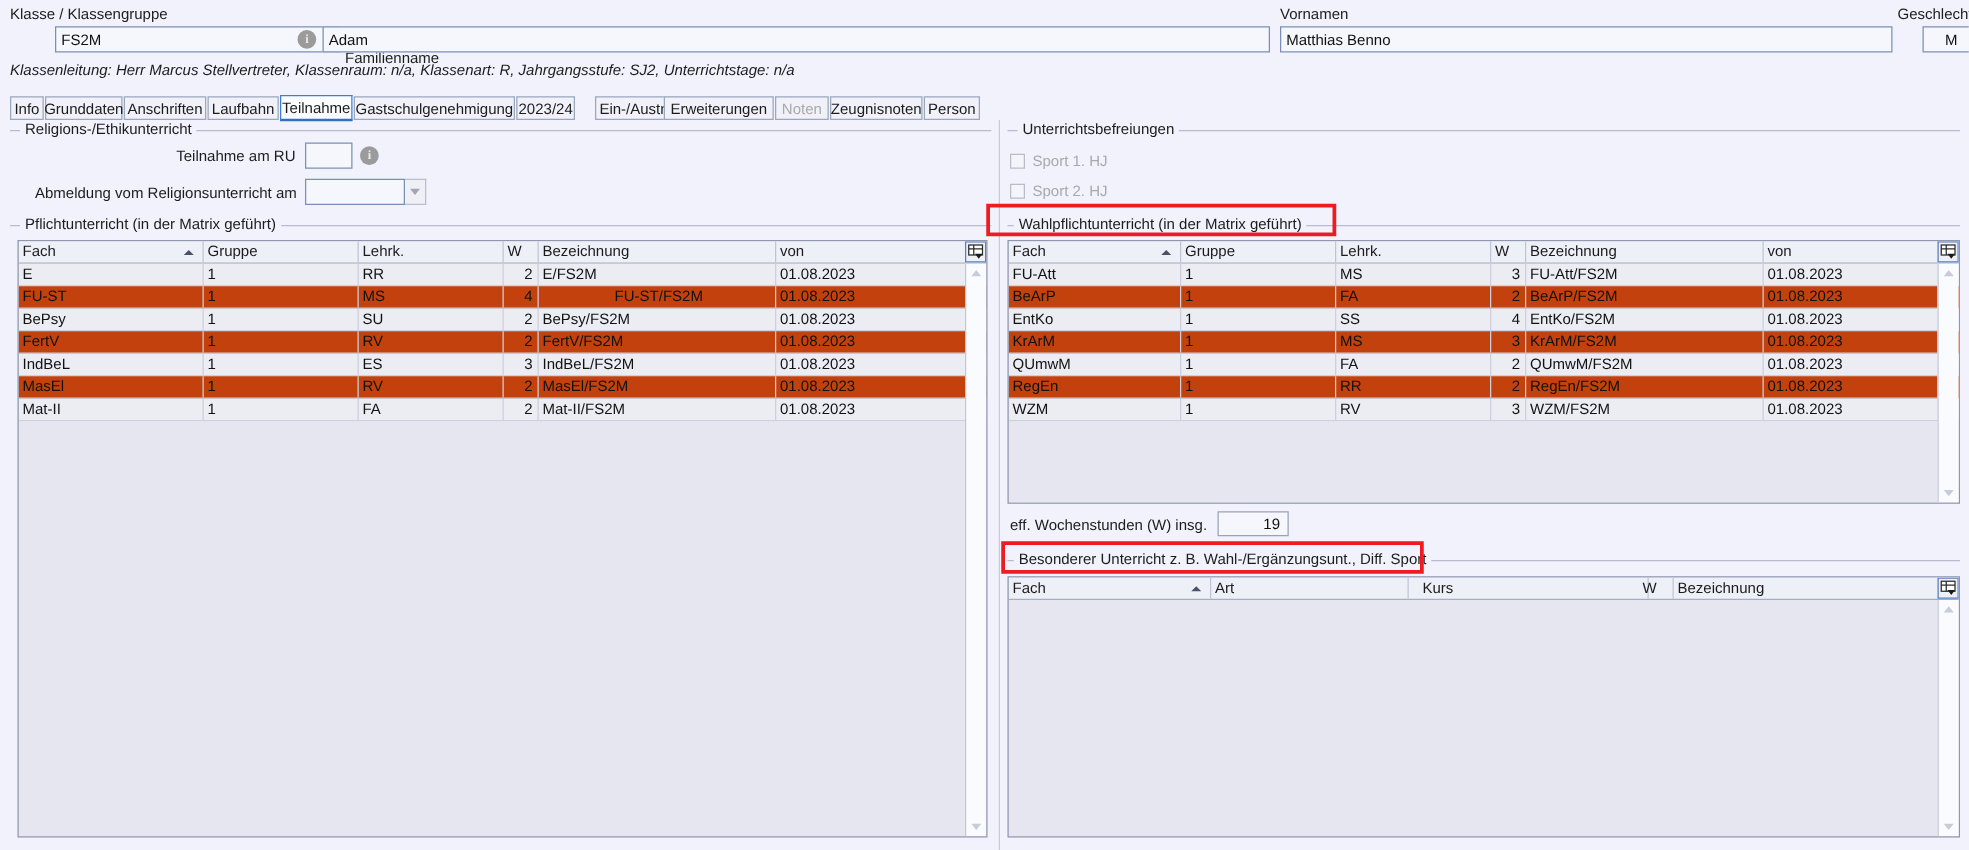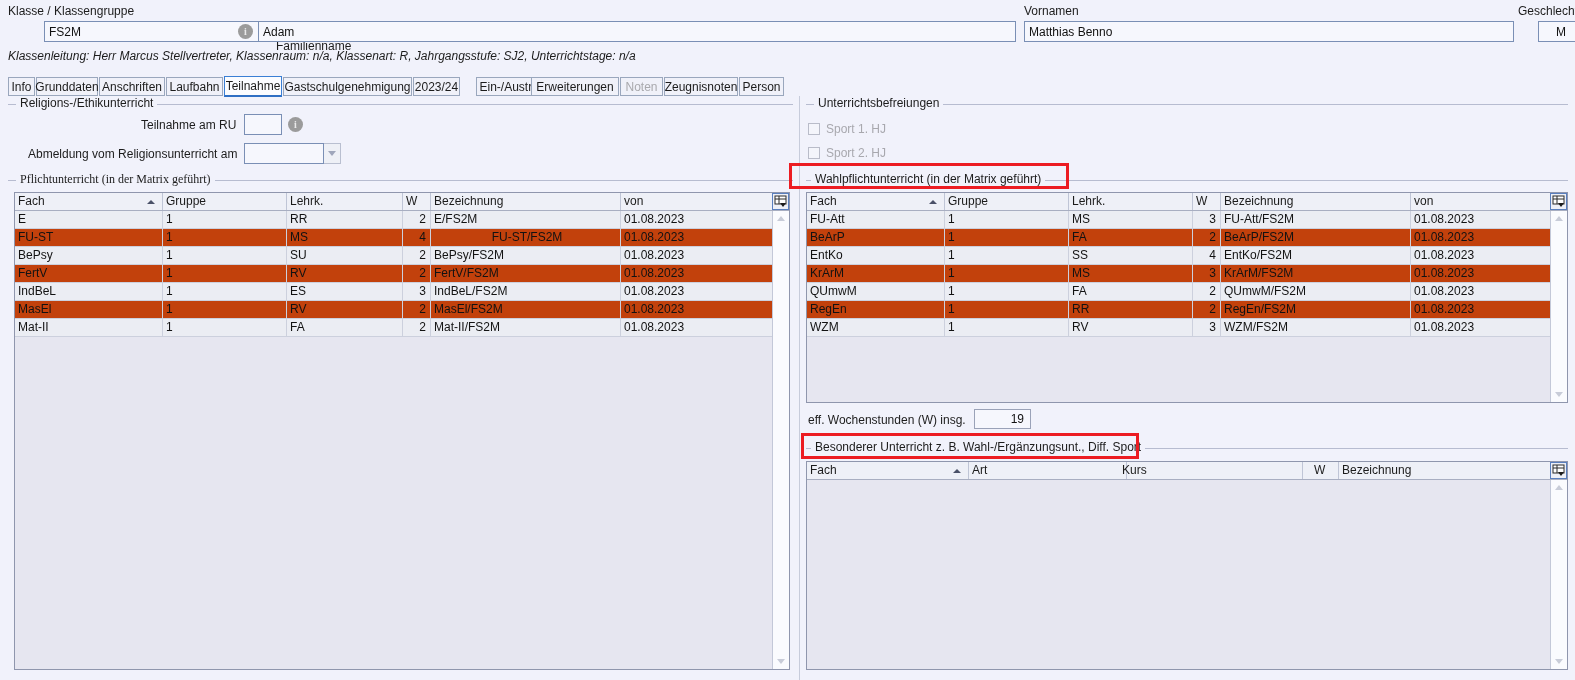--- a/index.html
+++ b/index.html
@@ -223,21 +223,21 @@
   <div class="fld-label" style="left:141px;top:118px;">Teilnahme am RU</div>
   <div class="txtinput" style="left:244px;top:114px;width:38px;"></div>
   <div class="info-dot" style="left:288px;top:117px;">i</div>
 
   <div class="fld-label" style="left:28px;top:147px;">Abmeldung vom Religionsunterricht am</div>
   <div class="txtinput" style="left:244px;top:143px;width:80px;"></div>
   <div class="combo-btn" style="left:324px;top:143px;">
     <span class="chev"></span>
   </div>
 
-  <div class="groupbox" style="left:8px;top:180px;width:785px;height:1px;font-family:Liberation Serif, serif;">
+  <div class="groupbox" style="left:8px;top:180px;width:785px;height:1px;">
     <div class="gb-line"></div>
     <div class="gb-title" style="left:8px;">Pflichtunterricht (in der Matrix geführt)</div>
   </div>
   <div class="grid" id="grid-pflicht" style="left:14px;top:192px;width:776px;height:478px;">
       <div class="grid-head">
         <div class="hcell" style="left: 0px; width: 148px;"><span>Fach</span><span class="sort-asc" style="left: 132px;"></span></div>
         <div class="hcell" style="left: 148px; width: 124px;"><span>Gruppe</span></div>
         <div class="hcell" style="left: 272px; width: 116px;"><span>Lehrk.</span></div>
         <div class="hcell num" style="left: 388px; width: 28px;"><span>W</span></div>
         <div class="hcell" style="left: 416px; width: 190px;"><span>Bezeichnung</span></div>
@@ -430,21 +430,21 @@
   <div class="groupbox" style="left:806px;top:448px;width:762px;height:1px;">
     <div class="gb-line"></div>
     <div class="gb-title" style="left:5px;">Besonderer Unterricht z. B. Wahl-/Ergänzungsunt., Diff. Sport</div>
   </div>
   <div class="redbox" style="left:801px;top:433px;width:338px;height:26px;"></div>
 
   <div class="grid" id="grid-besonderer" style="left:806px;top:461px;width:762px;height:209px;">
       <div class="grid-head">
         <div class="hcell" style="left: 0px; width: 162px;"><span>Fach</span><span class="sort-asc" style="left: 146px;"></span></div>
         <div class="hcell" style="left: 162px; width: 158px;"><span>Art</span></div>
-        <div class="hcell" style="left: 312px; width: 184px;"><span>Kurs</span></div>
+        <div class="hcell" style="left: 328px; width: 184px;"><span>Kurs</span></div>
         <div class="hcell num" style="left: 504px; width: 28px;"><span>W</span></div>
         <div class="hcell" style="left: 532px; width: 212px;"><span>Bezeichnung</span></div>
         <div class="colchooser">
           <svg width="13" height="13" viewBox="0 0 13 13">
             <rect x="1" y="1" width="11" height="8" fill="#fff" stroke="#2a2a2a" stroke-width="1"></rect>
             <line x1="1" y1="4" x2="12" y2="4" stroke="#2a2a2a" stroke-width="1"></line>
             <line x1="5" y1="1" x2="5" y2="9" stroke="#2a2a2a" stroke-width="1"></line>
             <path d="M6 8 L12 8 L9 12 Z" fill="#1a1a1a"></path>
           </svg>
         </div>

